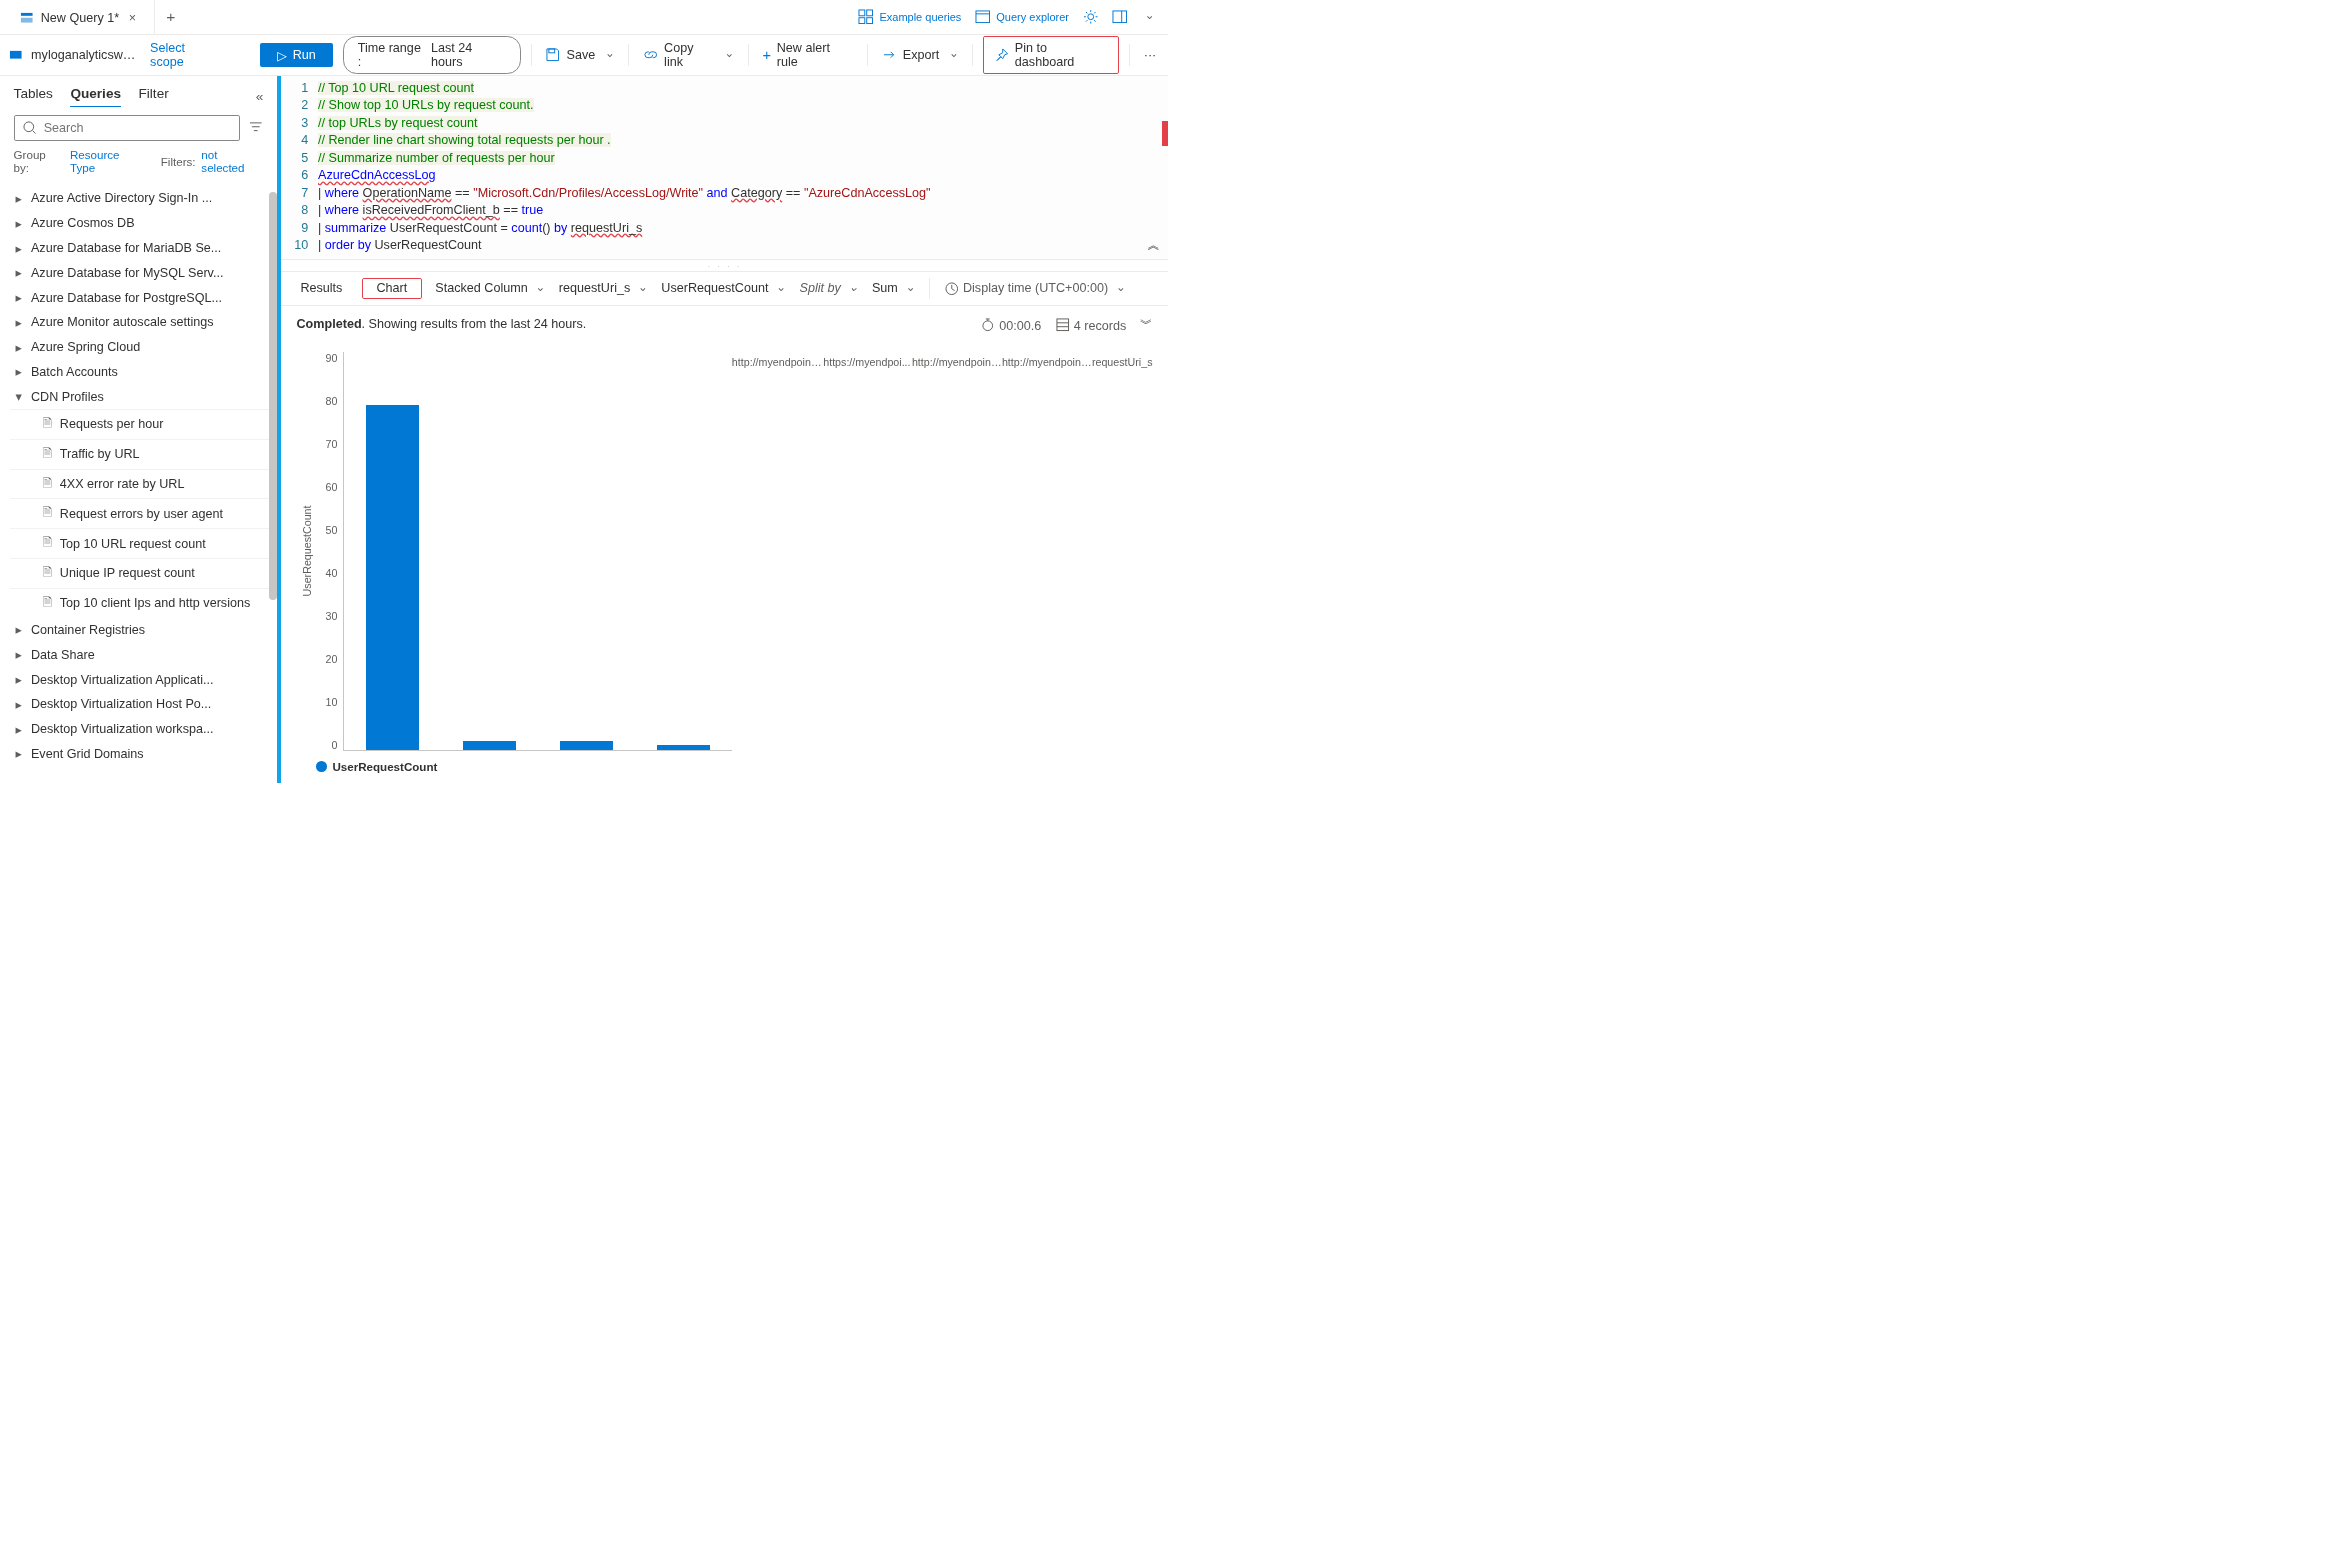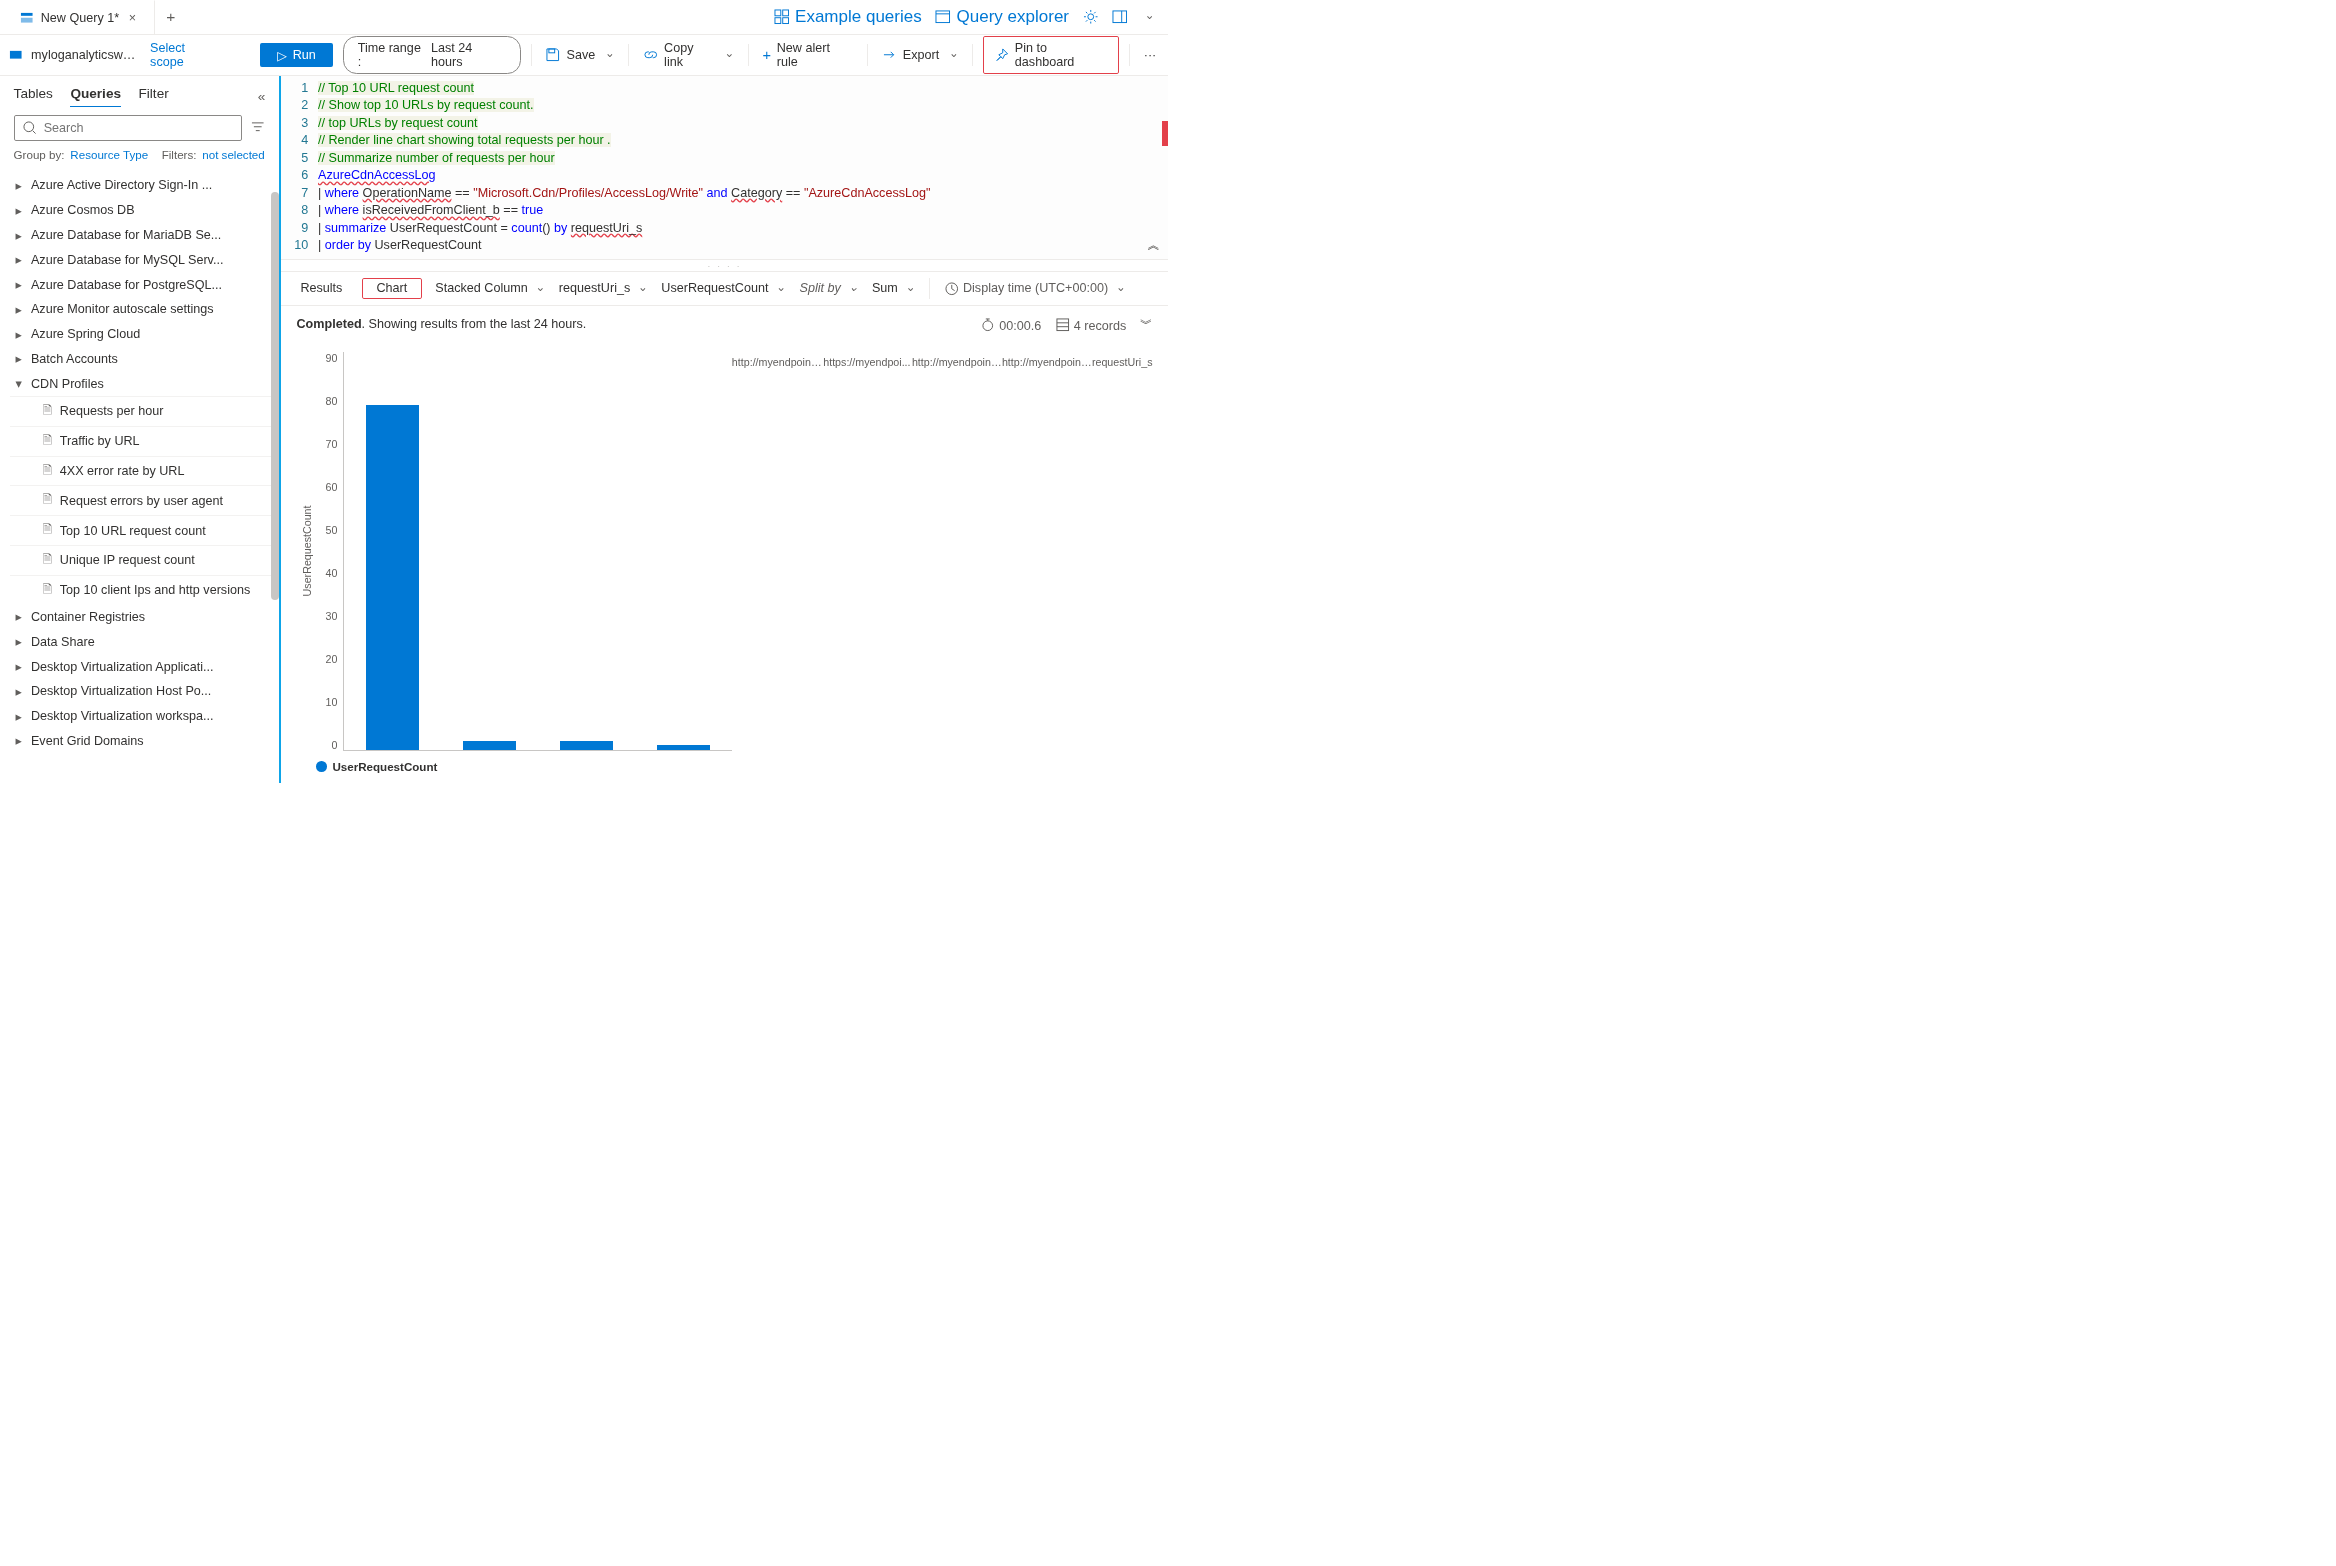--- a/index.html
+++ b/index.html
@@ -7,41 +7,41 @@
 .app { display: flex; flex-direction: column; height: 783px; width: 1168px; transform-origin: top left; }
 
 
 .tabbar { display: flex; align-items: center; height: 35px; border-bottom: 1px solid #edebe9; padding: 0 5.8px; }
 .tab { display: flex; align-items: center; gap: 5.8px; padding: 0 13.6px; height: 100%; border-right: 1px solid #edebe9; font-size: 12.6px; }
 .tab.active { border-top: 1.9px solid #fff; }
 .tab-close { color: #605e5c; cursor: pointer; padding: 0 3.9px; }
 .tab-add { padding: 0 11.6px; color: #605e5c; cursor: pointer; font-size: 15.5px; }
 .tabbar-spacer { flex: 1; }
 .tabbar-right { display: flex; align-items: center; gap: 13.6px; padding-right: 7.8px; }
-.tabbar-right .link { display: flex; align-items: center; gap: 5.8px; color: #0078d4; cursor: pointer; font-size: 17px; }
+.tabbar-right .link { display: flex; align-items: center; gap: 5.8px; color: #0078d4; cursor: pointer; font-size: 11px; }
 .tabbar-right .ico { color: #0078d4; }
 
 
 .toolbar { display: flex; align-items: center; height: 41px; border-bottom: 1px solid #edebe9; padding: 0 7.8px; gap: 9.7px; }
 .scope { display: flex; align-items: center; gap: 7.8px; font-size: 12.6px; }
 .scope .ws { max-width: 116px; overflow: hidden; text-overflow: ellipsis; white-space: nowrap; }
 .scope .link { color: #0078d4; cursor: pointer; }
 .runbtn { background: #0078d4; color: #fff; border: none; border-radius: 1.9px; padding: 4.9px 17.5px; font-size: 12.6px; display: flex; align-items: center; gap: 5.8px; cursor: pointer; }
 .timerange { border: 1px solid #8a8886; border-radius: 13.6px; padding: 3.9px 13.6px; font-size: 12.6px; display: flex; align-items: center; gap: 3.9px; cursor: pointer; }
 .timerange .lbl { color: #323130; }
 .timerange .val { color: #323130; }
 .tbtn { display: flex; align-items: center; gap: 5.8px; color: #323130; cursor: pointer; font-size: 12.6px; padding: 3.9px 3.9px; }
 .tbtn .ico { color: #0078d4; }
 .tbtn.highlight { border: 1.9px solid #e3404a; border-radius: 1.9px; padding: 3.9px 9.7px; }
 .sep { width: 1px; height: 21.3px; background: #edebe9; }
 .chev::after { content: "⌄"; font-size: 11.6px; color: #605e5c; margin-left: 3.9px; position: relative; top: -1.9px; }
 
 
 .main { display: flex; flex: 1; min-height: 0; }
-.sidebar { width: 281px; border-right: 2px solid #0ea5e9; display: flex; flex-direction: column; position: relative; }
+.sidebar { width: 281px; border-right: 4px solid #0ea5e9; display: flex; flex-direction: column; position: relative; }
 .scrollthumb { position: absolute; right: 0; top: 116px; width: 7.8px; height: 408px; background: #c8c6c4; border-radius: 3.9px; }
 
 .sb-tabs { display: flex; gap: 17.5px; padding: 9.7px 13.6px 0 13.6px; font-size: 13.6px; align-items: center; }
 .sb-tabs .t { cursor: pointer; padding-bottom: 5.8px; color: #323130; }
 .sb-tabs .t.active { font-weight: 600; border-bottom: 1.9px solid #0078d4; }
 .sb-tabs .collapse { margin-left: auto; color: #605e5c; cursor: pointer; }
 
 .sb-search { display: flex; align-items: center; gap: 7.8px; padding: 7.8px 13.6px; }
 .sb-search .box { flex: 1; display: flex; align-items: center; border: 1px solid #8a8886; border-radius: 1.9px; padding: 3.9px 7.8px; gap: 5.8px; }
 .sb-search .box input { border: none; outline: none; flex: 1; font-size: 12.6px; }

